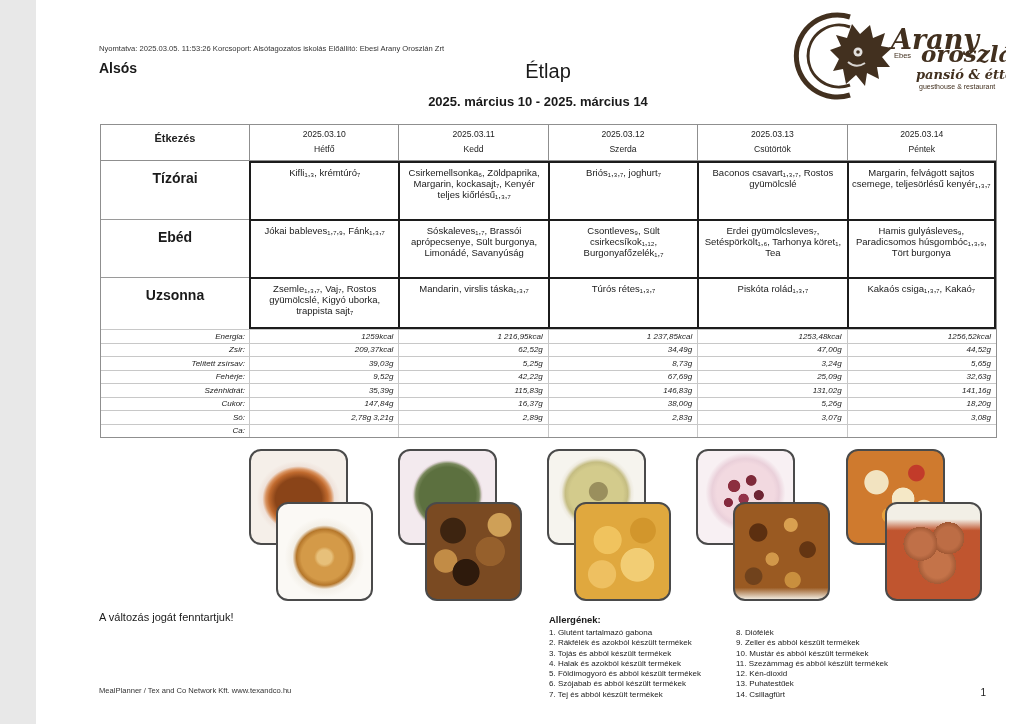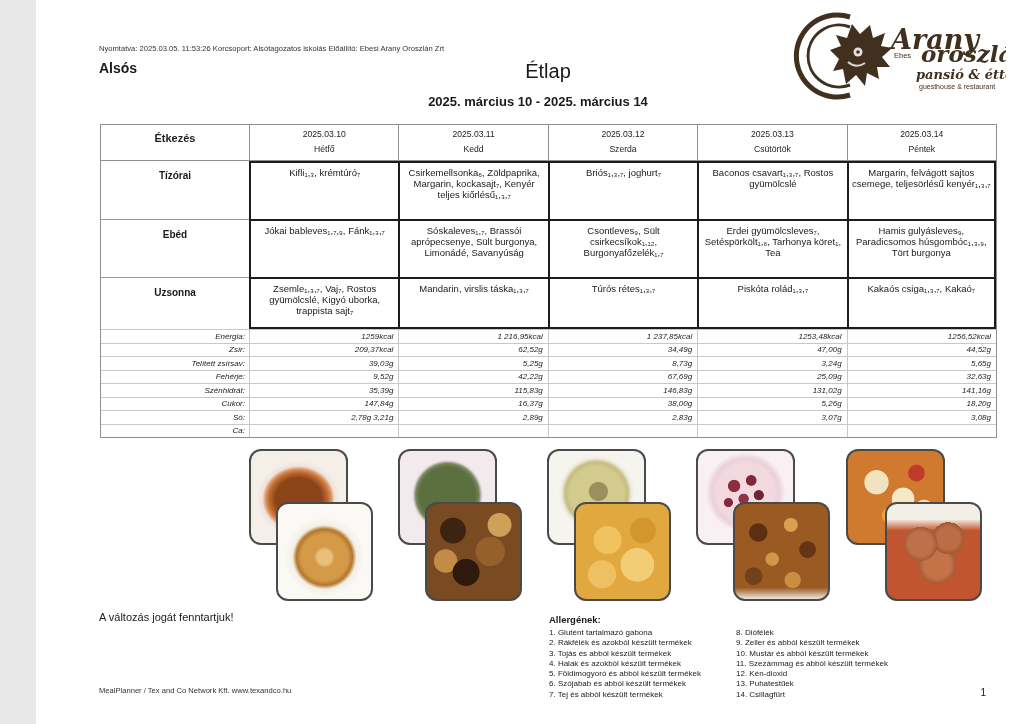--- a/index.html
+++ b/index.html
@@ -13,21 +13,21 @@
   .logo{position:absolute;left:752px;top:12px;}
   
   .menu-table{position:absolute;left:64px;top:124px;width:897px;border:1px solid #8f8f8f;
               display:grid;grid-template-columns:148px repeat(5,1fr);
               grid-template-rows:36px 58px 58px 52px repeat(8,13.5px);box-sizing:border-box;}
   .menu-table>div{box-sizing:border-box;overflow:hidden;}
   .hcell{border-bottom:1px solid #8f8f8f;text-align:center;font-size:8.6px;padding-top:4px;color:#222;}
   .hcell.vline{border-left:1px solid #8f8f8f;}
   .hcell .date{margin-bottom:5px;}
   .meal-header{font-size:11px;font-weight:bold;padding-top:7px;}
-  .mlabel{text-align:center;font-size:10px;font-weight:bold;padding-top:9px;}
+  .mlabel{text-align:center;font-size:14px;font-weight:bold;padding-top:9px;}
   .mlabel.topline{border-top:1px solid #9a9a9a;}
   .mcell{border-left:2px solid #1c1c1c;border-top:2px solid #1c1c1c;
          font-size:9.5px;line-height:11.2px;text-align:center;padding:4px 3px 8px 3px;}
   .mcell.lastcol{border-right:2px solid #1c1c1c;}
   .mcell.lastrow{border-bottom:2px solid #1c1c1c;}
   .ncell{border-top:1px solid #c8c8c8;font-size:8px;color:#222;text-align:right;padding:1.5px 5px 0 0;font-style:italic;}
   .ncell.vline{border-left:1px solid #c8c8c8;}
   .ncell.lbl{padding-right:4px;}
   
   .photo{position:absolute;border:2px solid #4a4a4a;border-radius:12px;box-sizing:border-box;}

